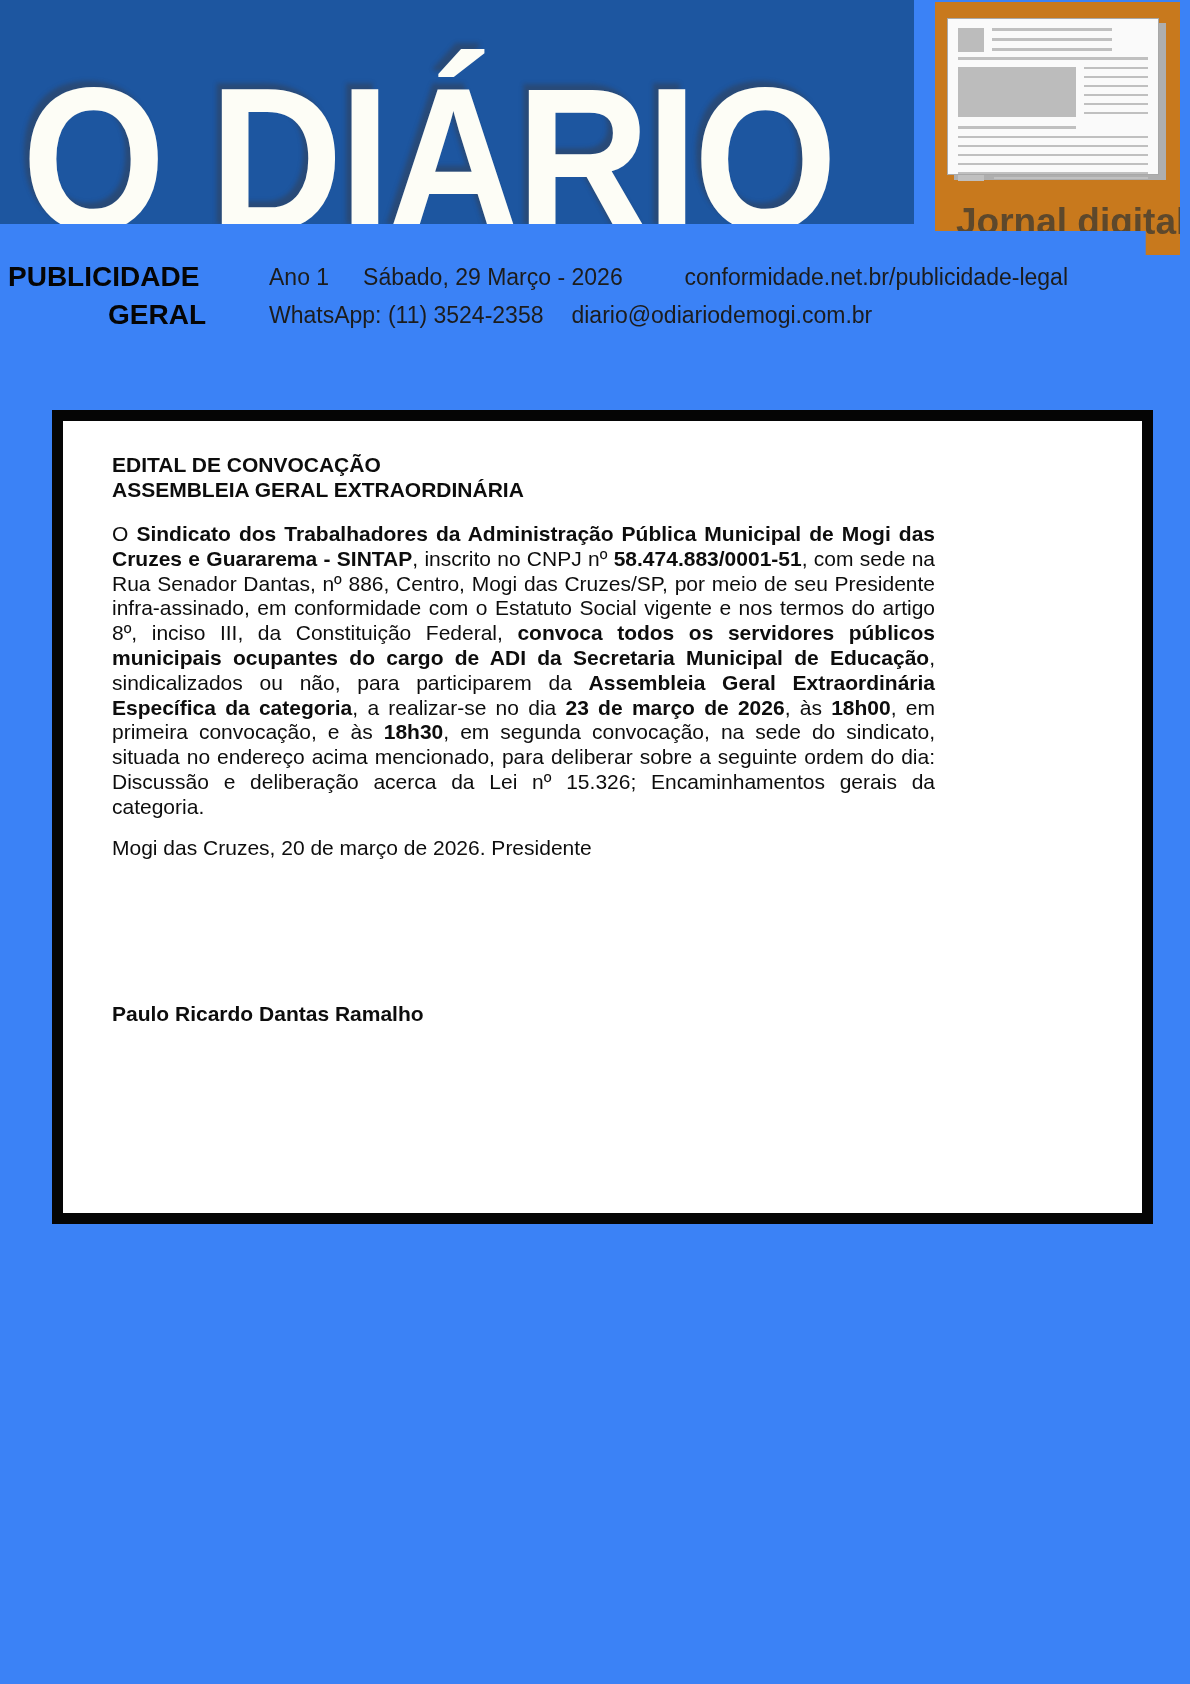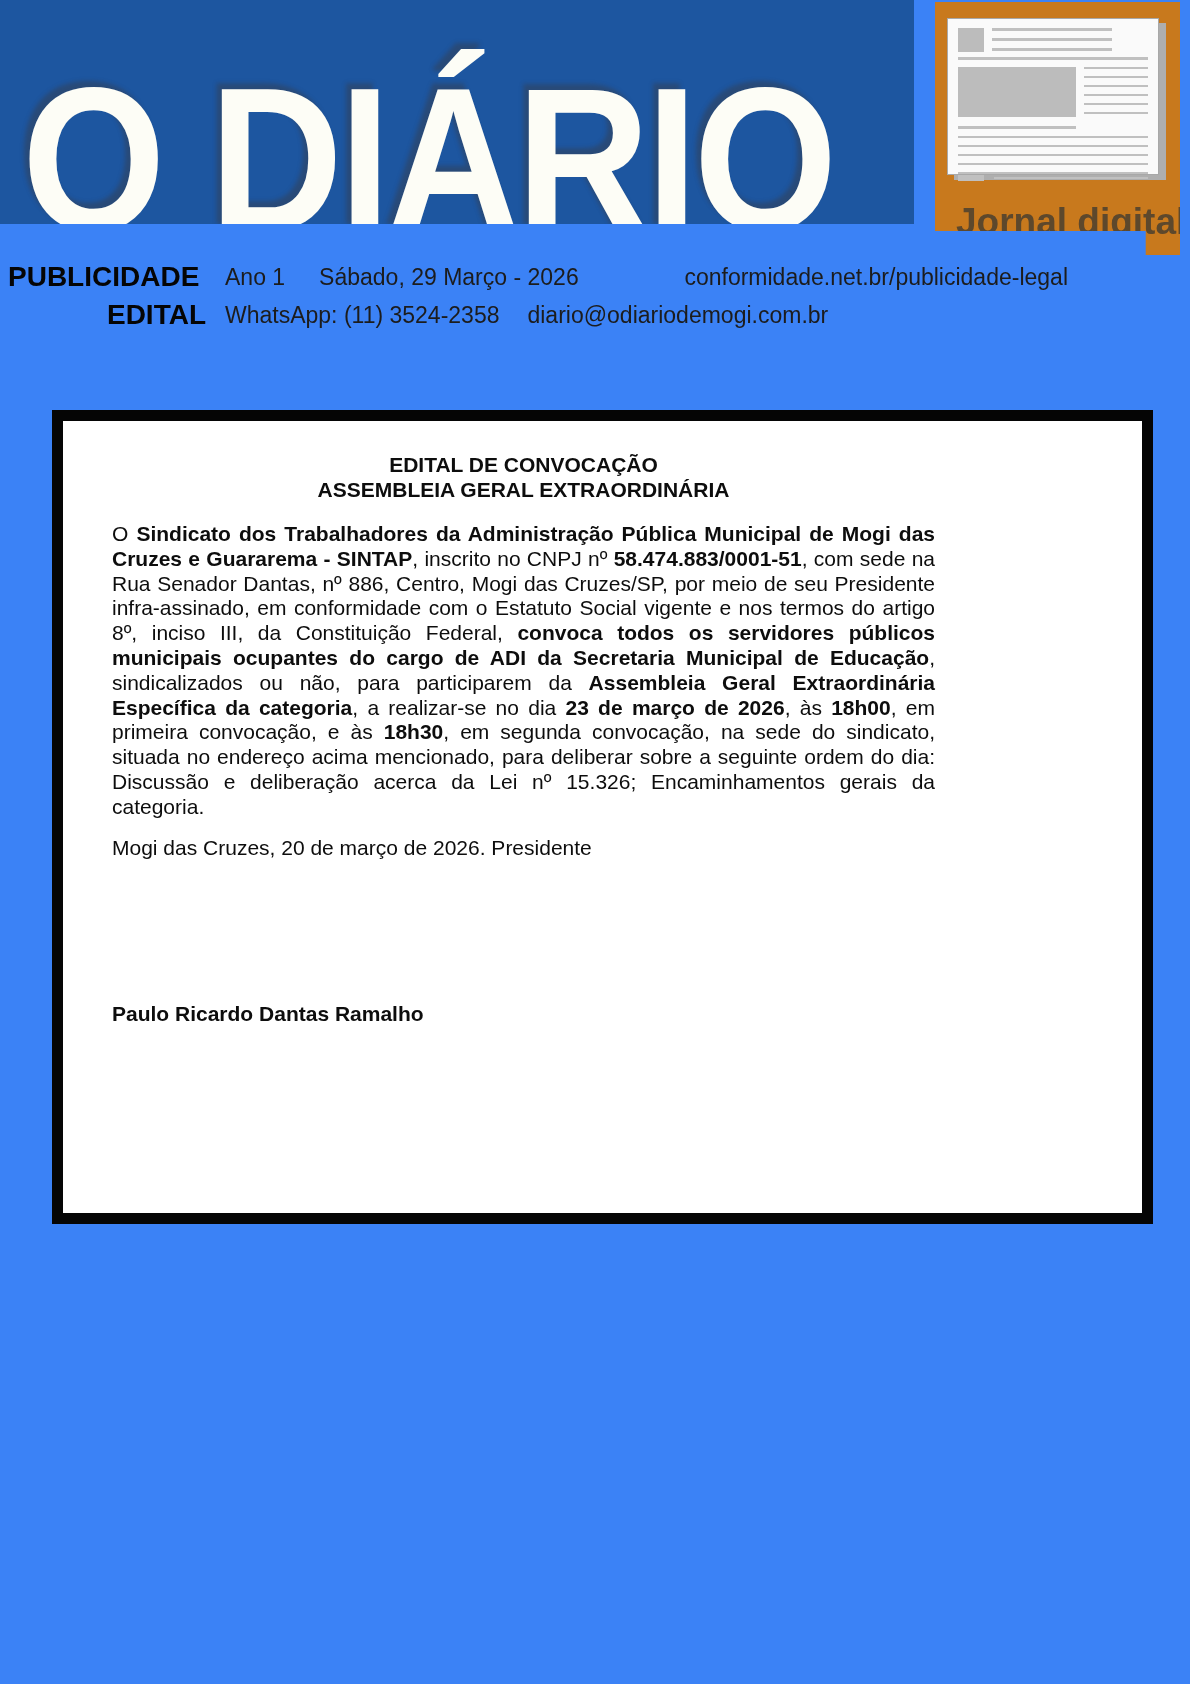--- a/index.html
+++ b/index.html
@@ -54,32 +54,32 @@
     position:absolute;left:21px;top:200px;
     font-weight:bold;font-size:37px;line-height:40px;letter-spacing:0px;
     color:var(--logo-text-color);white-space:nowrap;
   }
 
   
   .pub-block{position:absolute;left:8px;top:258px;width:198px;text-align:right;
     font-weight:bold;font-size:28px;line-height:38px;color:#050505;}
   .pub-block .l1{text-align:left;}
   .info-block{position:absolute;left:225px;top:258px;width:965px;font-size:23px;line-height:38px;color:#1c1c1c;}
-  .info-row{display:flex;align-items:baseline;white-space:nowrap;}
+  .info-row{display:flex;align-items:baseline;white-space:nowrap;margin-left:44px;}
   .info-edition{margin-right:34px;}
   .info-site{margin-left:auto;margin-right:122px;}
   .info-whatsapp{margin-right:28px;}
 
   
   .notice-box{
     position:absolute;left:52px;top:410px;width:1101px;height:814px;
     border:11px solid #050505;box-sizing:border-box;background:#ffffff;
   }
   .notice-col{margin:31px 0 0 49px;width:823px;}
-  .notice-title{font-weight:bold;font-size:21px;line-height:25px;text-align:center;margin:0;color:#0d0d0d;}
+  .notice-title{font-weight:bold;font-size:21px;line-height:25px;text-align:left;margin:0;color:#0d0d0d;}
   .notice-subtitle{}
   .notice-body{
     margin-top:20px;font-size:21px;line-height:24.8px;text-align:justify;color:#0d0d0d;
   }
   .notice-dateline{margin-top:16px;font-size:21px;line-height:24.8px;color:#0d0d0d;}
   .notice-signatory{margin-top:142px;font-weight:bold;font-size:21px;line-height:24.8px;color:#0d0d0d;}
 </style>
 </head>
 <body>
 
@@ -105,21 +105,21 @@
       <div class="np-foot">
         <div class="np-stub"></div>
         <div class="np-footline"></div>
       </div>
     </div>
     <div class="logo-caption">Jornal digital</div>
   </div>
 
   <div class="pub-block">
     <div class="l1">PUBLICIDADE</div>
-    <div>EDITAL</div>
+    <div>GERAL</div>
   </div>
 
   <div class="info-block">
     <div class="info-row">
       <span class="info-edition">Ano 1</span>
       <span>Sábado, 29 Março - 2026</span>
       <span class="info-site">conformidade.net.br/publicidade-legal</span>
     </div>
     <div class="info-row">
       <span class="info-whatsapp"><span>WhatsApp:</span> <span>(11) 3524-2358</span></span>

